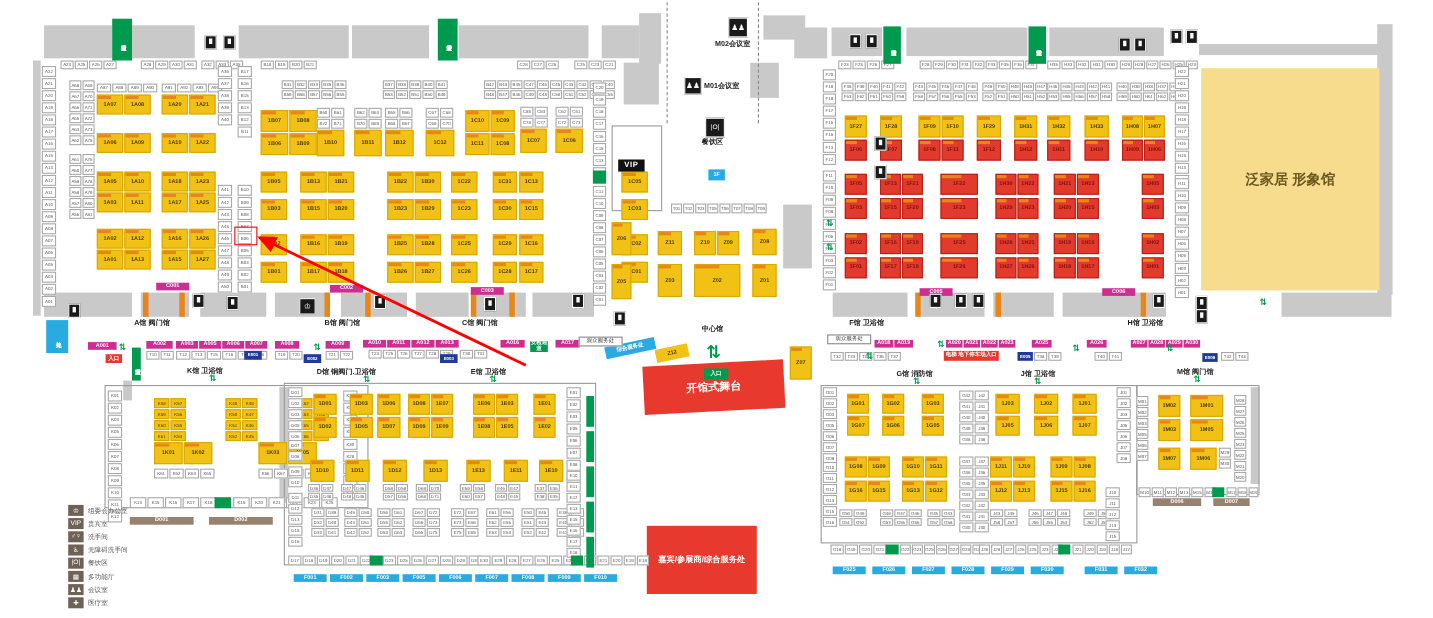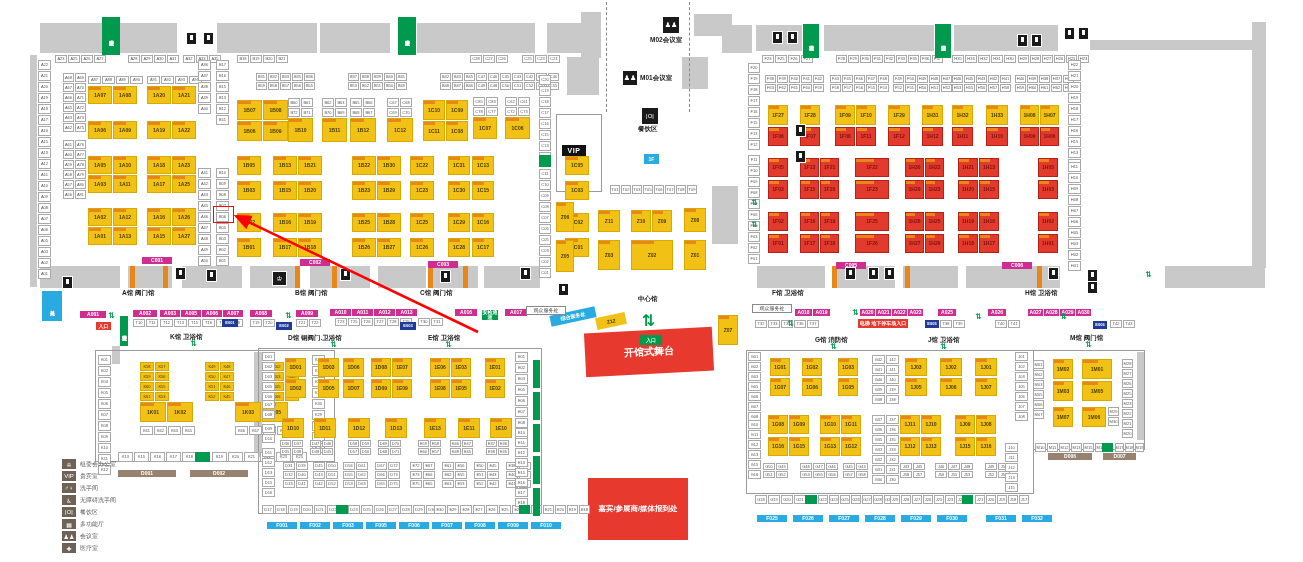--- a/index.html
+++ b/index.html
@@ -90,22 +90,23 @@
     <div class="abs dash" style="left: 689px; top: 2px; width: 0px; height: 110px;"></div>
     <div class="abs" style="left: 130px; top: 266px; width: 5px; height: 22px; background: rgb(232, 134, 26);"></div>
     <div class="abs" style="left: 163px; top: 266px; width: 5px; height: 22px; background: rgb(232, 134, 26);"></div>
     <div class="abs" style="left: 295px; top: 266px; width: 5px; height: 22px; background: rgb(232, 134, 26);"></div>
     <div class="abs" style="left: 332px; top: 266px; width: 5px; height: 22px; background: rgb(232, 134, 26);"></div>
     <div class="abs" style="left: 428px; top: 266px; width: 5px; height: 22px; background: rgb(232, 134, 26);"></div>
     <div class="abs" style="left: 463px; top: 266px; width: 5px; height: 22px; background: rgb(232, 134, 26);"></div>
     <div class="abs" style="left: 832px; top: 266px; width: 5px; height: 22px; background: rgb(232, 134, 26);"></div>
     <div class="abs" style="left: 905px; top: 266px; width: 5px; height: 22px; background: rgb(232, 134, 26);"></div>
     <div class="abs" style="left: 1037px; top: 266px; width: 5px; height: 22px; background: rgb(232, 134, 26);"></div>
+    <div class="abs big" id="fanjiaju" style="left: 1092px; top: 62px; width: 162px; height: 202px; white-space: pre-line;">泛家居 形象馆</div>
     <div class="abs big" id="stage" style="left: 585px; top: 330px; width: 128px; height: 44px;">开馆式舞台</div>
-    <div class="abs big" id="registration" style="left: 588px; top: 478px; width: 100px; height: 62px;">嘉宾/参展商/媒体报到处</div>
+    <div class="abs big" id="registration" style="left: 588px; top: 478px; width: 100px; height: 62px;">嘉宾/参展商/综合服务处</div>
     <div class="grid" style="left: 88px; top: 86px; grid-template-columns: repeat(2, 24px); gap: 1px;">
       <div class="cell yb" style="height: 18px;">1A07</div>
       <div class="cell yb" style="height: 18px;">1A08</div>
     </div>
     <div class="grid" style="left: 147px; top: 86px; grid-template-columns: repeat(2, 24px); gap: 1px;">
       <div class="cell yb" style="height: 18px;">1A20</div>
       <div class="cell yb" style="height: 18px;">1A21</div>
     </div>
     <div class="grid" style="left: 88px; top: 121px; grid-template-columns: repeat(2, 24px); gap: 1px;">
       <div class="cell yb" style="height: 18px;">1A06</div>

